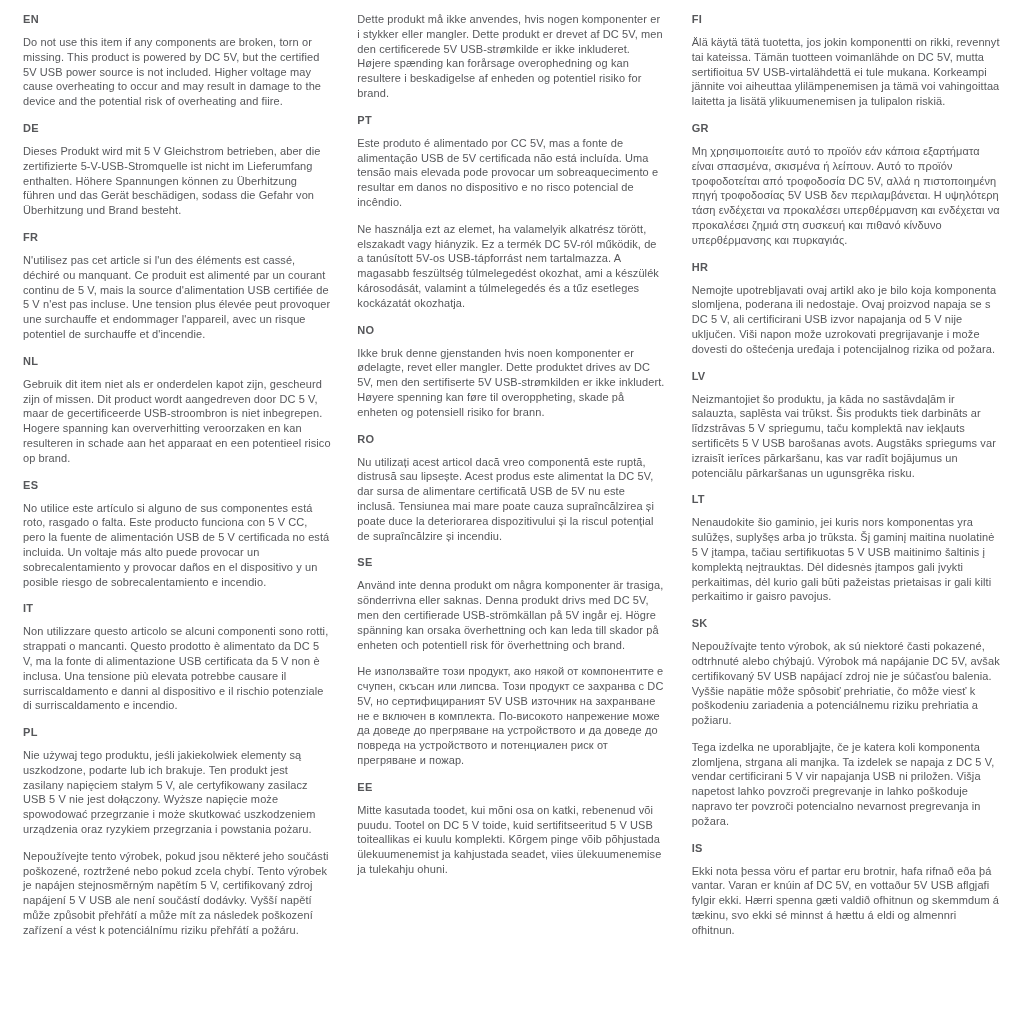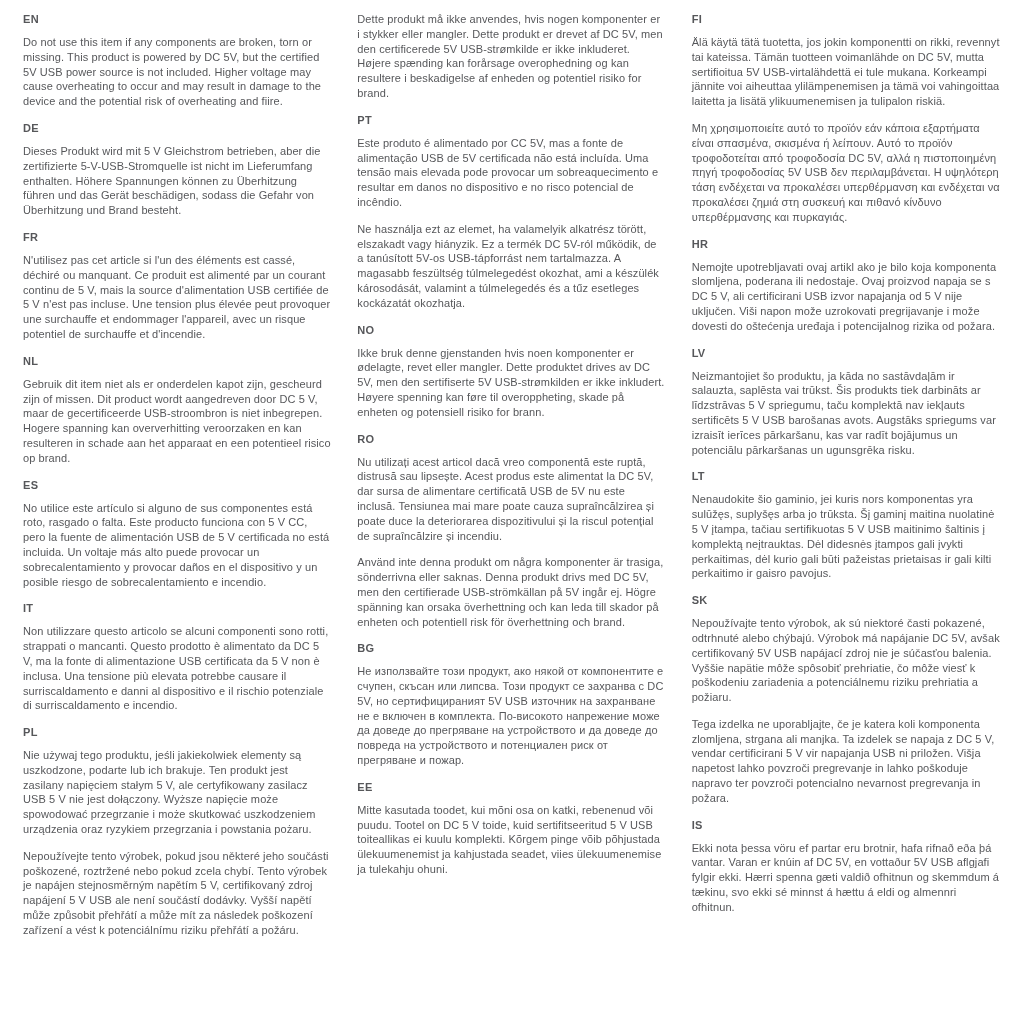--- a/index.html
+++ b/index.html
@@ -87,38 +87,39 @@
     </section>
     <section class="lang">
       <h3 class="code">NO</h3>
       <p class="body">Ikke bruk denne gjenstanden hvis noen komponenter er ødelagte, revet eller mangler. Dette produktet drives av DC 5V, men den sertifiserte 5V USB-strømkilden er ikke inkludert. Høyere spenning kan føre til overoppheting, skade på enheten og potensiell risiko for brann.</p>
     </section>
     <section class="lang">
       <h3 class="code">RO</h3>
       <p class="body">Nu utilizați acest articol dacă vreo componentă este ruptă, distrusă sau lipsește. Acest produs este alimentat la DC 5V, dar sursa de alimentare certificată USB de 5V nu este inclusă. Tensiunea mai mare poate cauza supraîncălzirea și poate duce la deteriorarea dispozitivului și la riscul potențial de supraîncălzire și incendiu.</p>
     </section>
     <section class="lang">
+      <h3 class="code">SE</h3>
       <p class="body">Använd inte denna produkt om några komponenter är trasiga, sönderrivna eller saknas. Denna produkt drivs med DC 5V, men den certifierade USB-strömkällan på 5V ingår ej. Högre spänning kan orsaka överhettning och kan leda till skador på enheten och potentiell risk för överhettning och brand.</p>
     </section>
     <section class="lang">
-      <h3 class="code">BG</h3>
       <p class="body">Не използвайте този продукт, ако някой от компонентите е счупен, скъсан или липсва. Този продукт се захранва с DC 5V, но сертифицираният 5V USB източник на захранване не е включен в комплекта. По-високото напрежение може да доведе до прегряване на устройството и да доведе до повреда на устройството и потенциален риск от прегряване и пожар.</p>
     </section>
     <section class="lang">
       <h3 class="code">EE</h3>
       <p class="body">Mitte kasutada toodet, kui mõni osa on katki, rebenenud või puudu. Tootel on DC 5 V toide, kuid sertifitseeritud 5 V USB toiteallikas ei kuulu komplekti. Kõrgem pinge võib põhjustada ülekuumenemist ja kahjustada seadet, viies ülekuumenemise ja tulekahju ohuni.</p>
     </section>
   </div>
 
   <div class="col">
     <section class="lang">
       <h3 class="code">FI</h3>
       <p class="body">Älä käytä tätä tuotetta, jos jokin komponentti on rikki, revennyt tai kateissa. Tämän tuotteen voimanlähde on DC 5V, mutta sertifioitua 5V USB-virtalähdettä ei tule mukana. Korkeampi jännite voi aiheuttaa ylilämpenemisen ja tämä voi vahingoittaa laitetta ja lisätä ylikuumenemisen ja tulipalon riskiä.</p>
     </section>
     <section class="lang">
+      <h3 class="code">GR</h3>
       <p class="body">Μη χρησιμοποιείτε αυτό το προϊόν εάν κάποια εξαρτήματα είναι σπασμένα, σκισμένα ή λείπουν. Αυτό το προϊόν τροφοδοτείται από τροφοδοσία DC 5V, αλλά η πιστοποιημένη πηγή τροφοδοσίας 5V USB δεν περιλαμβάνεται. Η υψηλότερη τάση ενδέχεται να προκαλέσει υπερθέρμανση και ενδέχεται να προκαλέσει ζημιά στη συσκευή και πιθανό κίνδυνο υπερθέρμανσης και πυρκαγιάς.</p>
     </section>
     <section class="lang">
       <h3 class="code">HR</h3>
       <p class="body">Nemojte upotrebljavati ovaj artikl ako je bilo koja komponenta slomljena, poderana ili nedostaje. Ovaj proizvod napaja se s DC 5 V, ali certificirani USB izvor napajanja od 5 V nije uključen. Viši napon može uzrokovati pregrijavanje i može dovesti do oštećenja uređaja i potencijalnog rizika od požara.</p>
     </section>
     <section class="lang">
       <h3 class="code">LV</h3>
       <p class="body">Neizmantojiet šo produktu, ja kāda no sastāvdaļām ir salauzta, saplēsta vai trūkst. Šis produkts tiek darbināts ar līdzstrāvas 5 V spriegumu, taču komplektā nav iekļauts sertificēts 5 V USB barošanas avots. Augstāks spriegums var izraisīt ierīces pārkaršanu, kas var radīt bojājumus un potenciālu pārkaršanas un ugunsgrēka risku.</p>
     </section>

